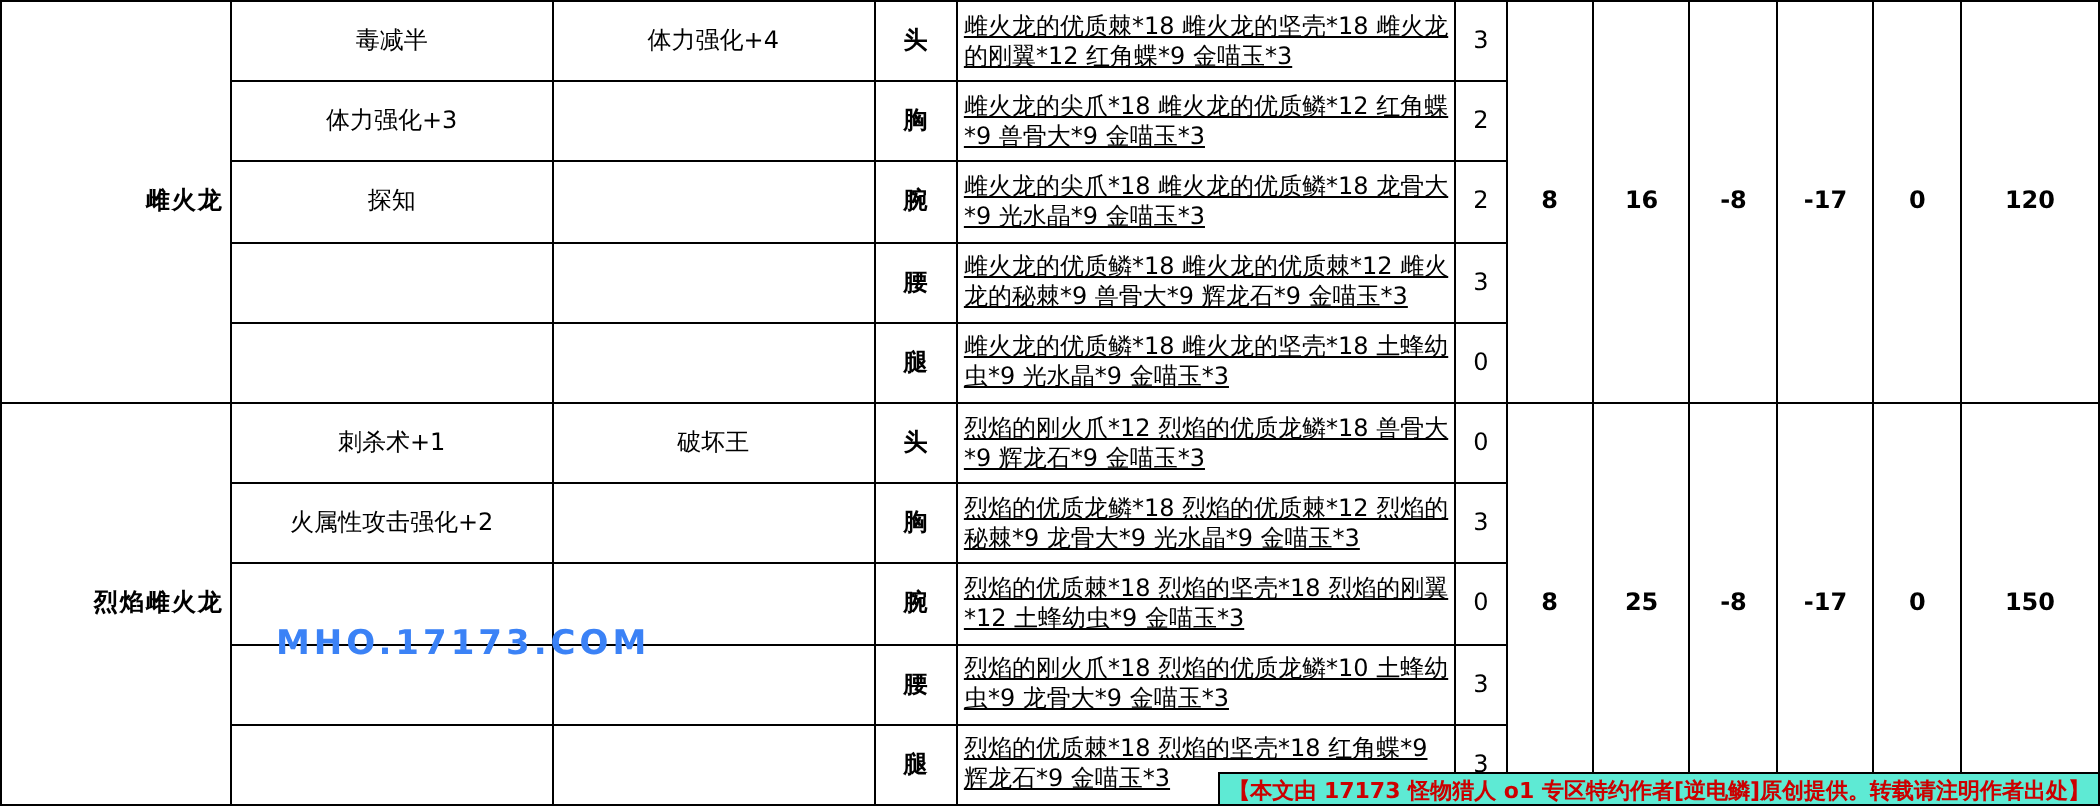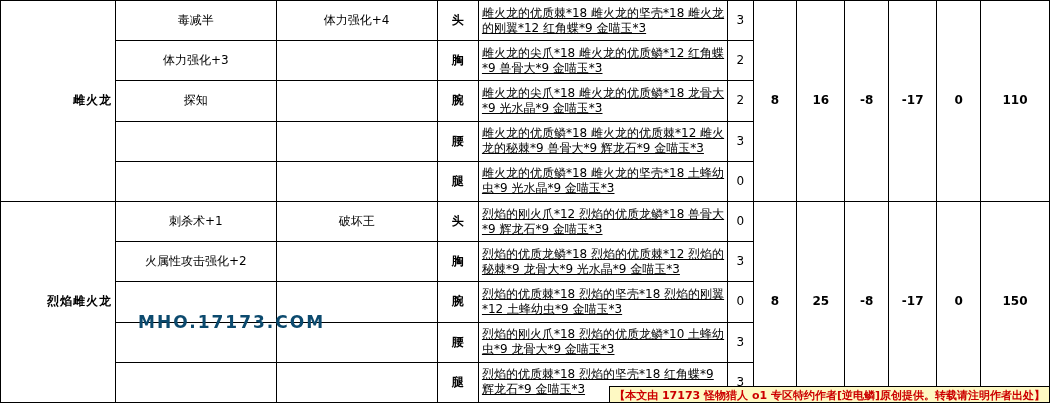--- a/index.html
+++ b/index.html
@@ -99,33 +99,33 @@
     font-weight: bold;
     color: #d8d8d8;
     letter-spacing: 4px;
     line-height: 38px;
     text-shadow: 1px 1px 0 #efefef;
     font-family: "DejaVu Sans", "Liberation Sans", sans-serif;
   }
   .watermark .wm-sub {
     font-size: 17px;
     font-weight: bold;
-    color: #0c4a6e;
+    color: #3b82f6;
     letter-spacing: 2px;
     line-height: 20px;
   }
   
   .footer-note {
     position: absolute;
     right: 0px;
     bottom: 0px;
     height: 17px;
     line-height: 17px;
     padding: 0 4px;
-    background: #fef9c3;
+    background: #5eead4;
     color: #cc0000;
     font-size: 11px;
     font-weight: bold;
     white-space: nowrap;
     border: 1px solid #000000;
   }
 </style>
 </head>
 <body>
 
@@ -153,21 +153,21 @@
         <td class="skill">毒减半</td>
         <td class="skill">体力强化+4</td>
         <td class="part">头</td>
         <td class="mats">雌火龙的优质棘*18 雌火龙的坚壳*18 雌火龙的刚翼*12 红角蝶*9 金喵玉*3</td>
         <td class="slot">3</td>
         <td class="num cyan" rowspan="5">8</td>
         <td class="num red" rowspan="5">16</td>
         <td class="num yellow" rowspan="5">-8</td>
         <td class="num purple" rowspan="5">-17</td>
         <td class="num blue" rowspan="5">0</td>
-        <td class="num white" rowspan="5">110</td>
+        <td class="num white" rowspan="5">120</td>
       </tr>
       <tr>
         <td class="skill">体力强化+3</td>
         <td class="skill"></td>
         <td class="part">胸</td>
         <td class="mats">雌火龙的尖爪*18 雌火龙的优质鳞*12 红角蝶*9 兽骨大*9 金喵玉*3</td>
         <td class="slot">2</td>
       </tr>
       <tr>
         <td class="skill">探知</td>

